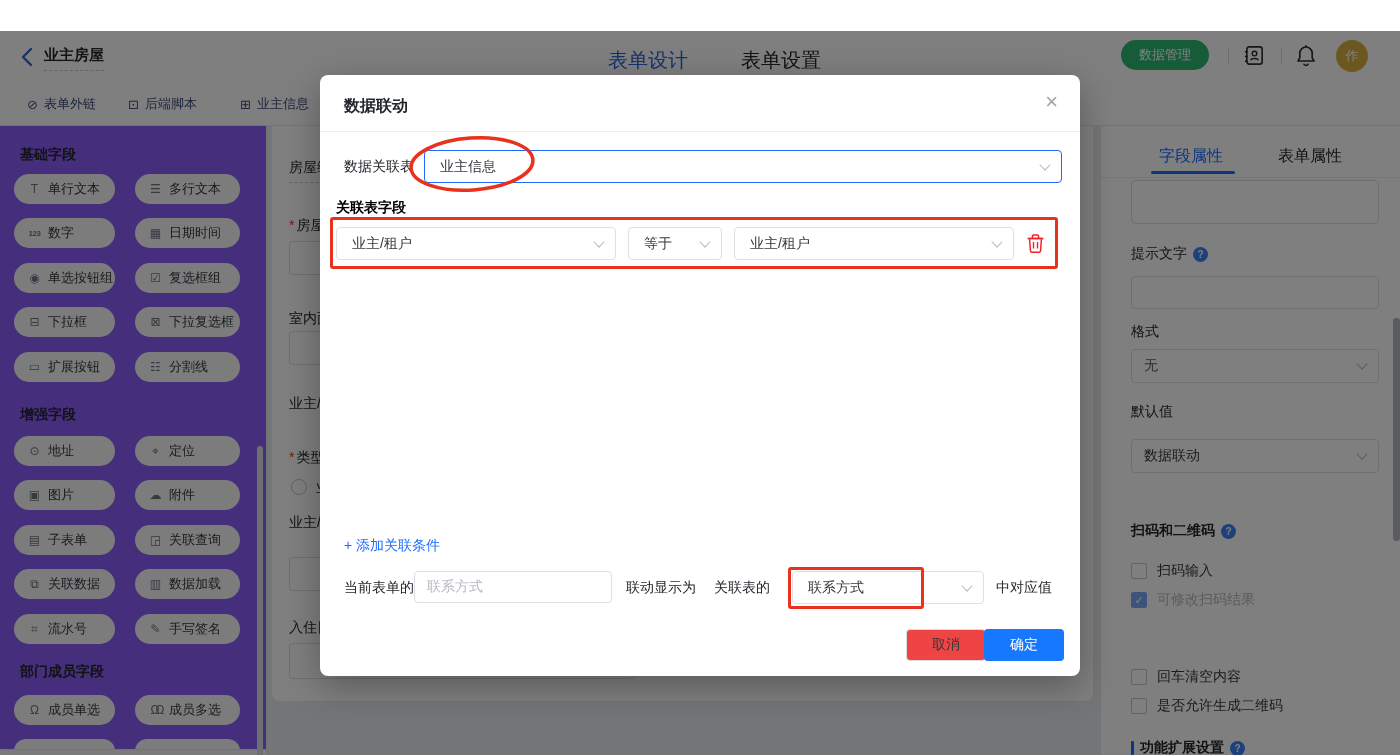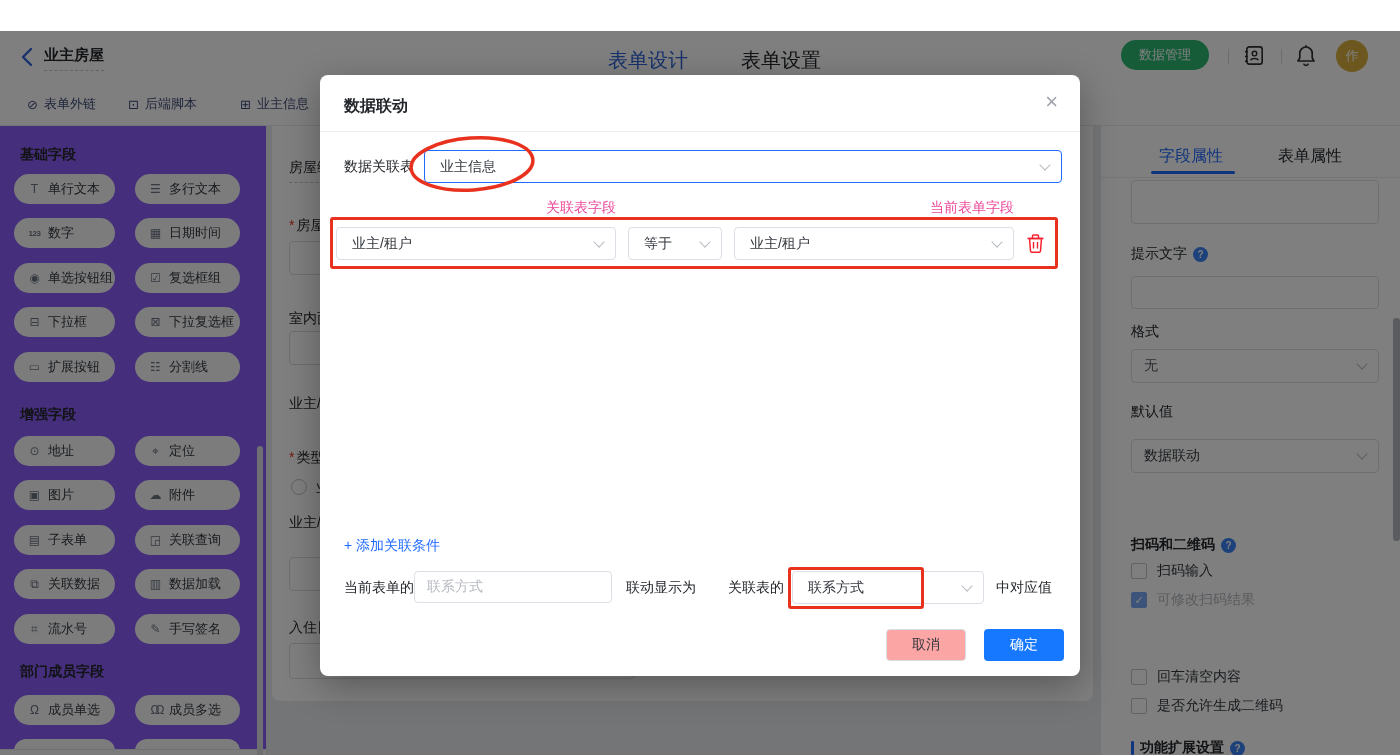--- a/index.html
+++ b/index.html
@@ -76,27 +76,27 @@
   .overlay { position:absolute; inset:0; background:rgba(0,0,0,0.5); z-index:10; }
   .modal { position:absolute; left:320px; top:44px; width:760px; height:601px; background:#fff; border-radius:8px;
            box-shadow:0 10px 36px rgba(0,0,0,.3); z-index:20; }
   .m-title { position:absolute; left:24px; top:21px; font-size:16px; font-weight:700; color:#23262b; }
   .m-close { position:absolute; right:22px; top:16px; font-size:22px; color:#9ea3aa; line-height:1; }
   .m-hr { position:absolute; left:0; top:56px; width:760px; height:1px; background:#ebedf0; }
   .m-label { position:absolute; font-size:14px; color:#23262b; line-height:32px; white-space:nowrap; }
   .m-select { position:absolute; height:33px; background:#fff; border:1px solid #dcdfe6; border-radius:4px;
               display:flex; align-items:center; padding:0 12px 0 15px; font-size:14px; color:#33373d; }
   .m-select.focus { border-color:#1f6bff; }
-  .m-colhdr { position:absolute; top:124px; font-size:14px; color:#ec4899; text-align:right; }
+  .m-colhdr { position:absolute; top:124px; font-size:14px; color:#000000; text-align:left;font-weight:bold; }
   .m-input { position:absolute; height:32px; background:#fff; border:1px solid #dcdfe6; border-radius:4px;
              display:flex; align-items:center; padding:0 12px; font-size:14px; color:#b6bac1; }
   .m-link { position:absolute; left:24px; top:462px; font-size:14px; color:#1f6bff; }
   .m-btn { position:absolute; top:554px; width:80px; height:32px; border-radius:4px; font-size:14px;
            display:flex; align-items:center; justify-content:center; }
-  .m-btn.cancel { left:566px; background:#fca5a5; border:1px solid #d9dce1; color:#33373d; }
+  .m-btn.cancel { left:586px; background:#ef4444; border:1px solid #d9dce1; color:#33373d; }
   .m-btn.ok { left:664px; background:#1677ff; color:#fff; border:none; }
   .anno-rect { position:absolute; border:3px solid #e8321e; border-radius:3px; z-index:30; pointer-events:none; }
   svg.anno { position:absolute; z-index:30; pointer-events:none; overflow:visible; }
   .gi { font-style:normal; }
 </style>
 </head>
 <body>
 
 <div id="app">
 
@@ -306,21 +306,21 @@
       <span style="color:#5a5e66">无</span>
       <span class="chev"></span>
     </div>
 
     <div class="plabel" style="top:277px">默认值</div>
     <div class="pselect" style="top:313px">
       <span>数据联动</span>
       <span class="chev"></span>
     </div>
 
-    <div class="plabel pbold" style="top:410px">
+    <div class="plabel pbold" style="top:396px">
       <span>扫码和二维码</span>
       <span class="helpq">?</span>
     </div>
     <div class="cbrow" style="top:436px">
       <span class="cbox"></span>
       <span>扫码输入</span>
     </div>
     <div class="cbrow" style="top:465px">
       <span class="cbox on">✓</span>
       <span class="txt-dis">可修改扫码结果</span>
@@ -351,21 +351,20 @@
     <div class="m-close">×</div>
     <div class="m-hr"></div>
 
     <div class="m-label" style="left:24px;top:75px">数据关联表</div>
     <div class="m-select focus" style="left:104px;top:75px;width:638px">
       <span>业主信息</span>
       <span class="chev"></span>
     </div>
 
     <div class="m-colhdr" style="left:16px;width:280px">关联表字段</div>
-    <div class="m-colhdr" style="left:414px;width:280px">当前表单字段</div>
 
     <div class="m-select" style="left:16px;top:152px;width:280px">
       <span>业主/租户</span>
       <span class="chev"></span>
     </div>
     <div class="m-select" style="left:308px;top:152px;width:94px">
       <span>等于</span>
       <span class="chev"></span>
     </div>
     <div class="m-select" style="left:414px;top:152px;width:280px">
@@ -380,21 +379,21 @@
       <line x1="11.5" y1="9" x2="11.5" y2="15.5" stroke="#f5222d" stroke-width="1.4"></line>
     </svg>
 
     <div class="m-link">+ 添加关联条件</div>
 
     <div class="m-label" style="left:24px;top:496px">当前表单的</div>
     <div class="m-input" style="left:94px;top:496px;width:198px">
       <span>联系方式</span>
     </div>
     <div class="m-label" style="left:306px;top:496px">联动显示为</div>
-    <div class="m-label" style="left:408px;top:496px">关联表的</div>
+    <div class="m-label" style="left:394px;top:496px">关联表的</div>
     <div class="m-select" style="left:472px;top:496px;width:192px">
       <span>联系方式</span>
       <span class="chev"></span>
     </div>
     <div class="m-label" style="left:676px;top:496px">中对应值</div>
 
     <div class="m-btn cancel">取消</div>
     <div class="m-btn ok">确定</div>
 
     <div class="anno-rect" style="left:10px;top:142px;width:728px;height:52px"></div>

